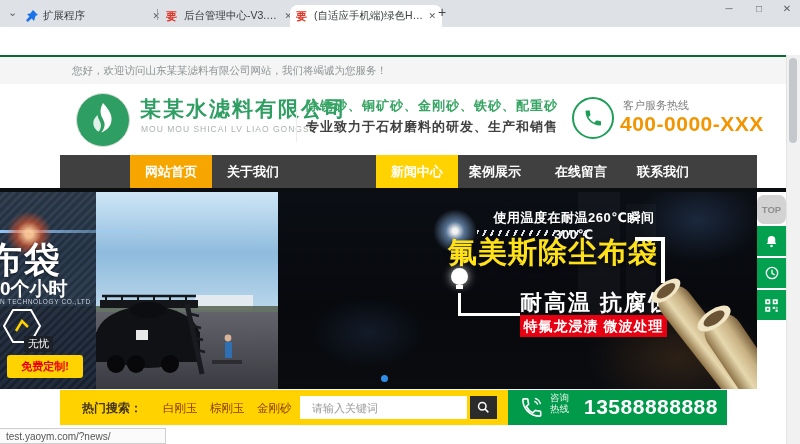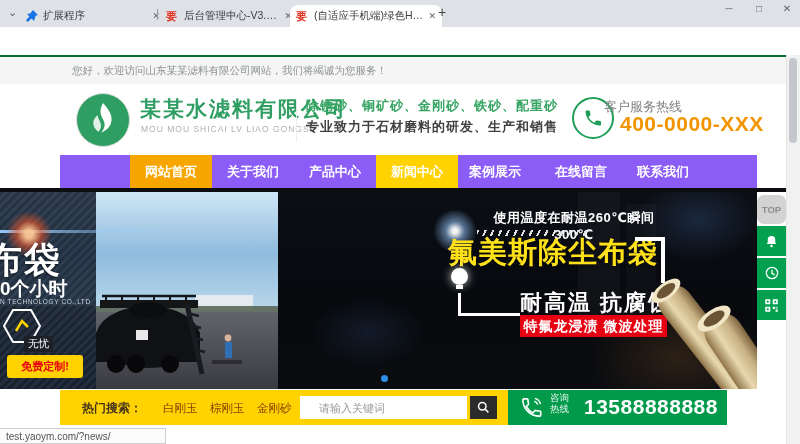--- a/index.html
+++ b/index.html
@@ -31,24 +31,24 @@
   .greenline{left:0;top:55px;width:786px;height:2px;background:#0a6a33;}
   .welcome{left:0;top:57px;width:786px;height:27px;background:#f4f5f4;line-height:27px;padding-left:72px;font-size:10.5px;color:#8f9496;box-sizing:border-box;}
   .header{left:0;top:84px;width:786px;height:71px;background:#fff;}
   .logo-badge{left:76px;top:9px;width:52px;height:52px;border-radius:50%;background:#2f9e62;border:1px solid #d9ded9;display:flex;align-items:center;justify-content:center;}
   .cname{left:140px;top:11px;font-size:21px;font-weight:bold;color:#2f9e62;letter-spacing:2px;}
   .cen{left:141px;top:40px;font-size:8.5px;color:#a9b3aa;letter-spacing:1px;}
   .hdiv{left:296px;top:16px;width:1px;height:42px;background:#ececec;}
   .tag1{left:306px;top:13px;font-size:13px;font-weight:bold;color:#38a565;letter-spacing:1px;}
   .tag2{left:306px;top:34px;font-size:13px;font-weight:bold;color:#404040;letter-spacing:1px;}
   .phone-circ{left:572px;top:13px;width:38px;height:38px;border-radius:50%;border:2px solid #1f9e58;display:flex;align-items:center;justify-content:center;}
-  .hl-label{left:604px;top:14px;font-size:13px;color:#808080;font-family:Liberation Mono, monospace;}
+  .hl-label{left:623px;top:14px;font-size:11px;color:#808080;font-family:Liberation Mono, monospace;}
   .hl-num{left:620px;top:28px;font-size:21px;font-weight:bold;color:#f39500;letter-spacing:.5px;}
   
-  .nav{left:60px;top:155px;width:697px;height:34px;background:#8b5cf6;}
+  .nav{left:60px;top:155px;width:697px;height:34px;background:#404040;}
   .nav-item{position:absolute;top:0;height:33px;width:82px;line-height:33px;text-align:center;font-size:13px;font-weight:bold;color:#fff;cursor:pointer;}
   .nav-item.active{background:#f7a600;}
   .nav-item.hover{background:#ffd200;}
   .bstrip{left:0;top:188px;width:786px;height:4px;background:#0c0d11;}
   
   .banner{left:0;top:192px;width:757px;height:197px;overflow:hidden;background:#07090d;}
   .slide-left{position:absolute;left:0;top:0;width:278px;height:197px;overflow:hidden;}
   .panel{position:absolute;left:0;top:0;width:96px;height:197px;
          background:repeating-linear-gradient(135deg,rgba(18,28,42,.88) 0 3px,rgba(30,42,60,.88) 3px 6px);}
   .streak{position:absolute;left:0;top:38px;width:175px;height:3px;background:linear-gradient(90deg,rgba(150,205,255,.95),rgba(150,205,255,0));}
@@ -85,21 +85,21 @@
   .bags{position:absolute;right:-6px;top:66px;}
   
   .qt{left:757px;top:195px;width:29px;}
   .qt-top{height:29px;background:#d3d3d3;color:#8f8f8f;font-size:9.5px;font-weight:bold;text-align:center;line-height:29px;cursor:pointer;border-radius:7px;}
   .qt-btn{height:30px;background:#03a14f;margin-top:2px;display:flex;align-items:center;justify-content:center;cursor:pointer;}
   
   .ybar{left:60px;top:390px;width:448px;height:35px;background:#ffd200;}
   .hot-label{position:absolute;left:22px;top:10px;font-size:12px;font-weight:bold;color:#42331a;}
   .hot-link{position:absolute;top:11px;font-size:11.5px;color:#8a3b00;cursor:pointer;}
   #hl1{left:103px;} #hl2{left:150px;} #hl3{left:197px;}
-  .sinput{position:absolute;left:240px;top:6px;width:167px;height:23px;border:none;background:#fff;font-size:11px;color:#333;padding:0 19px;box-sizing:border-box;font-family:inherit;}
+  .sinput{position:absolute;left:240px;top:6px;width:167px;height:23px;border:none;background:#fff;font-size:11px;color:#333;padding:0 12px;box-sizing:border-box;font-family:inherit;}
   .sinput::placeholder{color:#9a9a9a;}
   .sbtn{position:absolute;left:410px;top:6px;width:27px;height:23px;background:#2b2b2b;border:none;display:flex;align-items:center;justify-content:center;cursor:pointer;}
   .gbar{left:508px;top:390px;width:219px;height:35px;background:#019a4a;}
   .consult{position:absolute;left:42px;top:2px;font-size:9.5px;color:#eaf6ee;line-height:11px;}
   .gphone{position:absolute;left:12px;top:6px;}
   .gnum{position:absolute;left:76px;top:5px;font-size:21px;font-weight:bold;color:#fff;letter-spacing:.5px;}
   
   .status{left:0;top:428px;width:166px;height:16px;background:#fbfbfb;border:1px solid #cfcfcf;border-left:none;font-size:10px;color:#555;line-height:15px;padding-left:6px;box-sizing:border-box;white-space:nowrap;overflow:hidden;}
   .sb{left:786px;top:55px;width:14px;height:389px;background:#f1f1f1;border-left:1px solid #e3e3e3;box-sizing:border-box;}
   .sb-thumb{left:789px;top:58px;width:8px;height:85px;background:#c4c8cc;border-radius:4px;}
@@ -185,21 +185,20 @@
           <path d="M6.6 10.8c1.5 2.9 3.9 5.3 6.8 6.8l2.3-2.3c.3-.3.7-.4 1.1-.2 1.2.4 2.5.6 3.8.6.6 0 1 .4 1 1V20c0 .6-.4 1-1 1C10.6 21 3 13.4 3 4c0-.6.4-1 1-1h3.3c.6 0 1 .4 1 1 0 1.3.2 2.6.6 3.8.1.4 0 .8-.2 1.1z" fill="#1f9e58"></path>
         </svg>
     </div>
     <div class="abs hl-label">客户服务热线</div>
     <div class="abs hl-num">400-0000-XXX</div>
   </div>
 
   <div class="abs nav">
     <div class="nav-item active" style="left:70px;">网站首页</div>
     <div class="nav-item" style="left:152px;">关于我们</div>
-    <div class="nav-item" style="left:234px;">产品中心</div>
     <div class="nav-item hover" style="left:316px;">新闻中心</div>
     <div class="nav-item" style="left:382px;padding-left:12px;">案例展示</div>
     <div class="nav-item" style="left:562px;">联系我们</div>
     <div class="nav-item" style="left:480px;">在线留言</div>
   </div>
   <div class="abs bstrip"></div>
 
   <div class="abs banner">
 
     <div class="slide-left">

